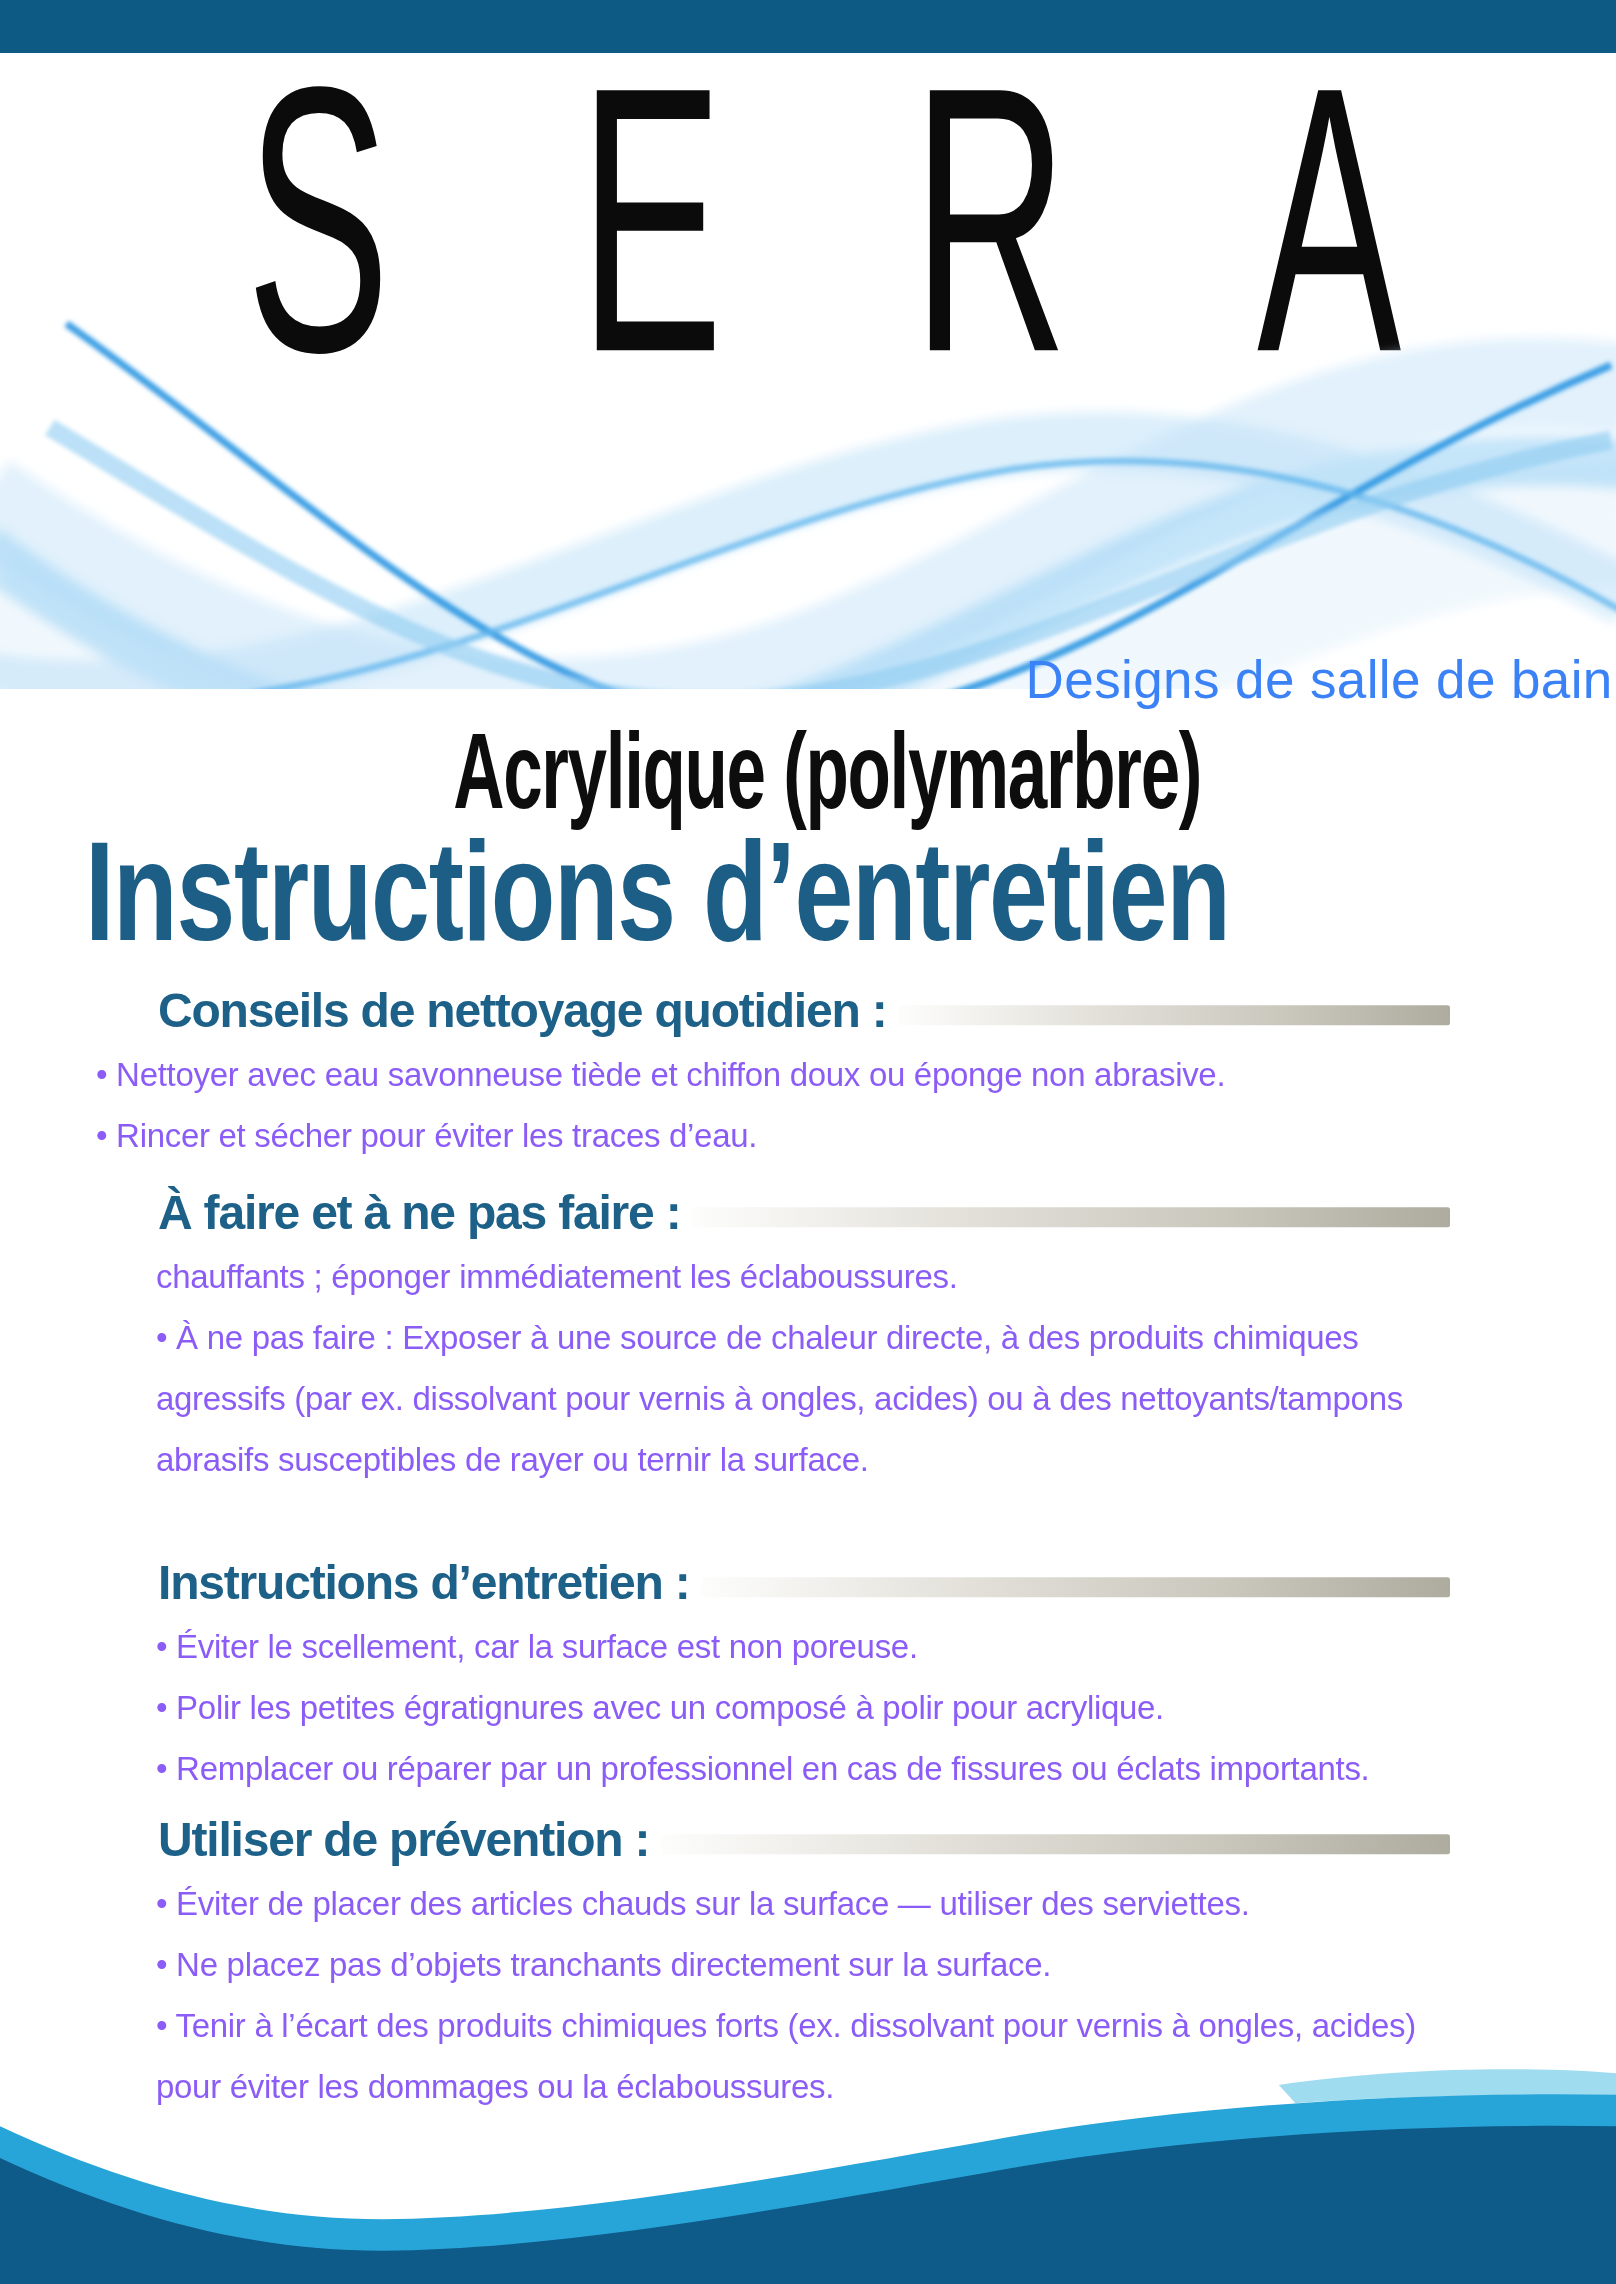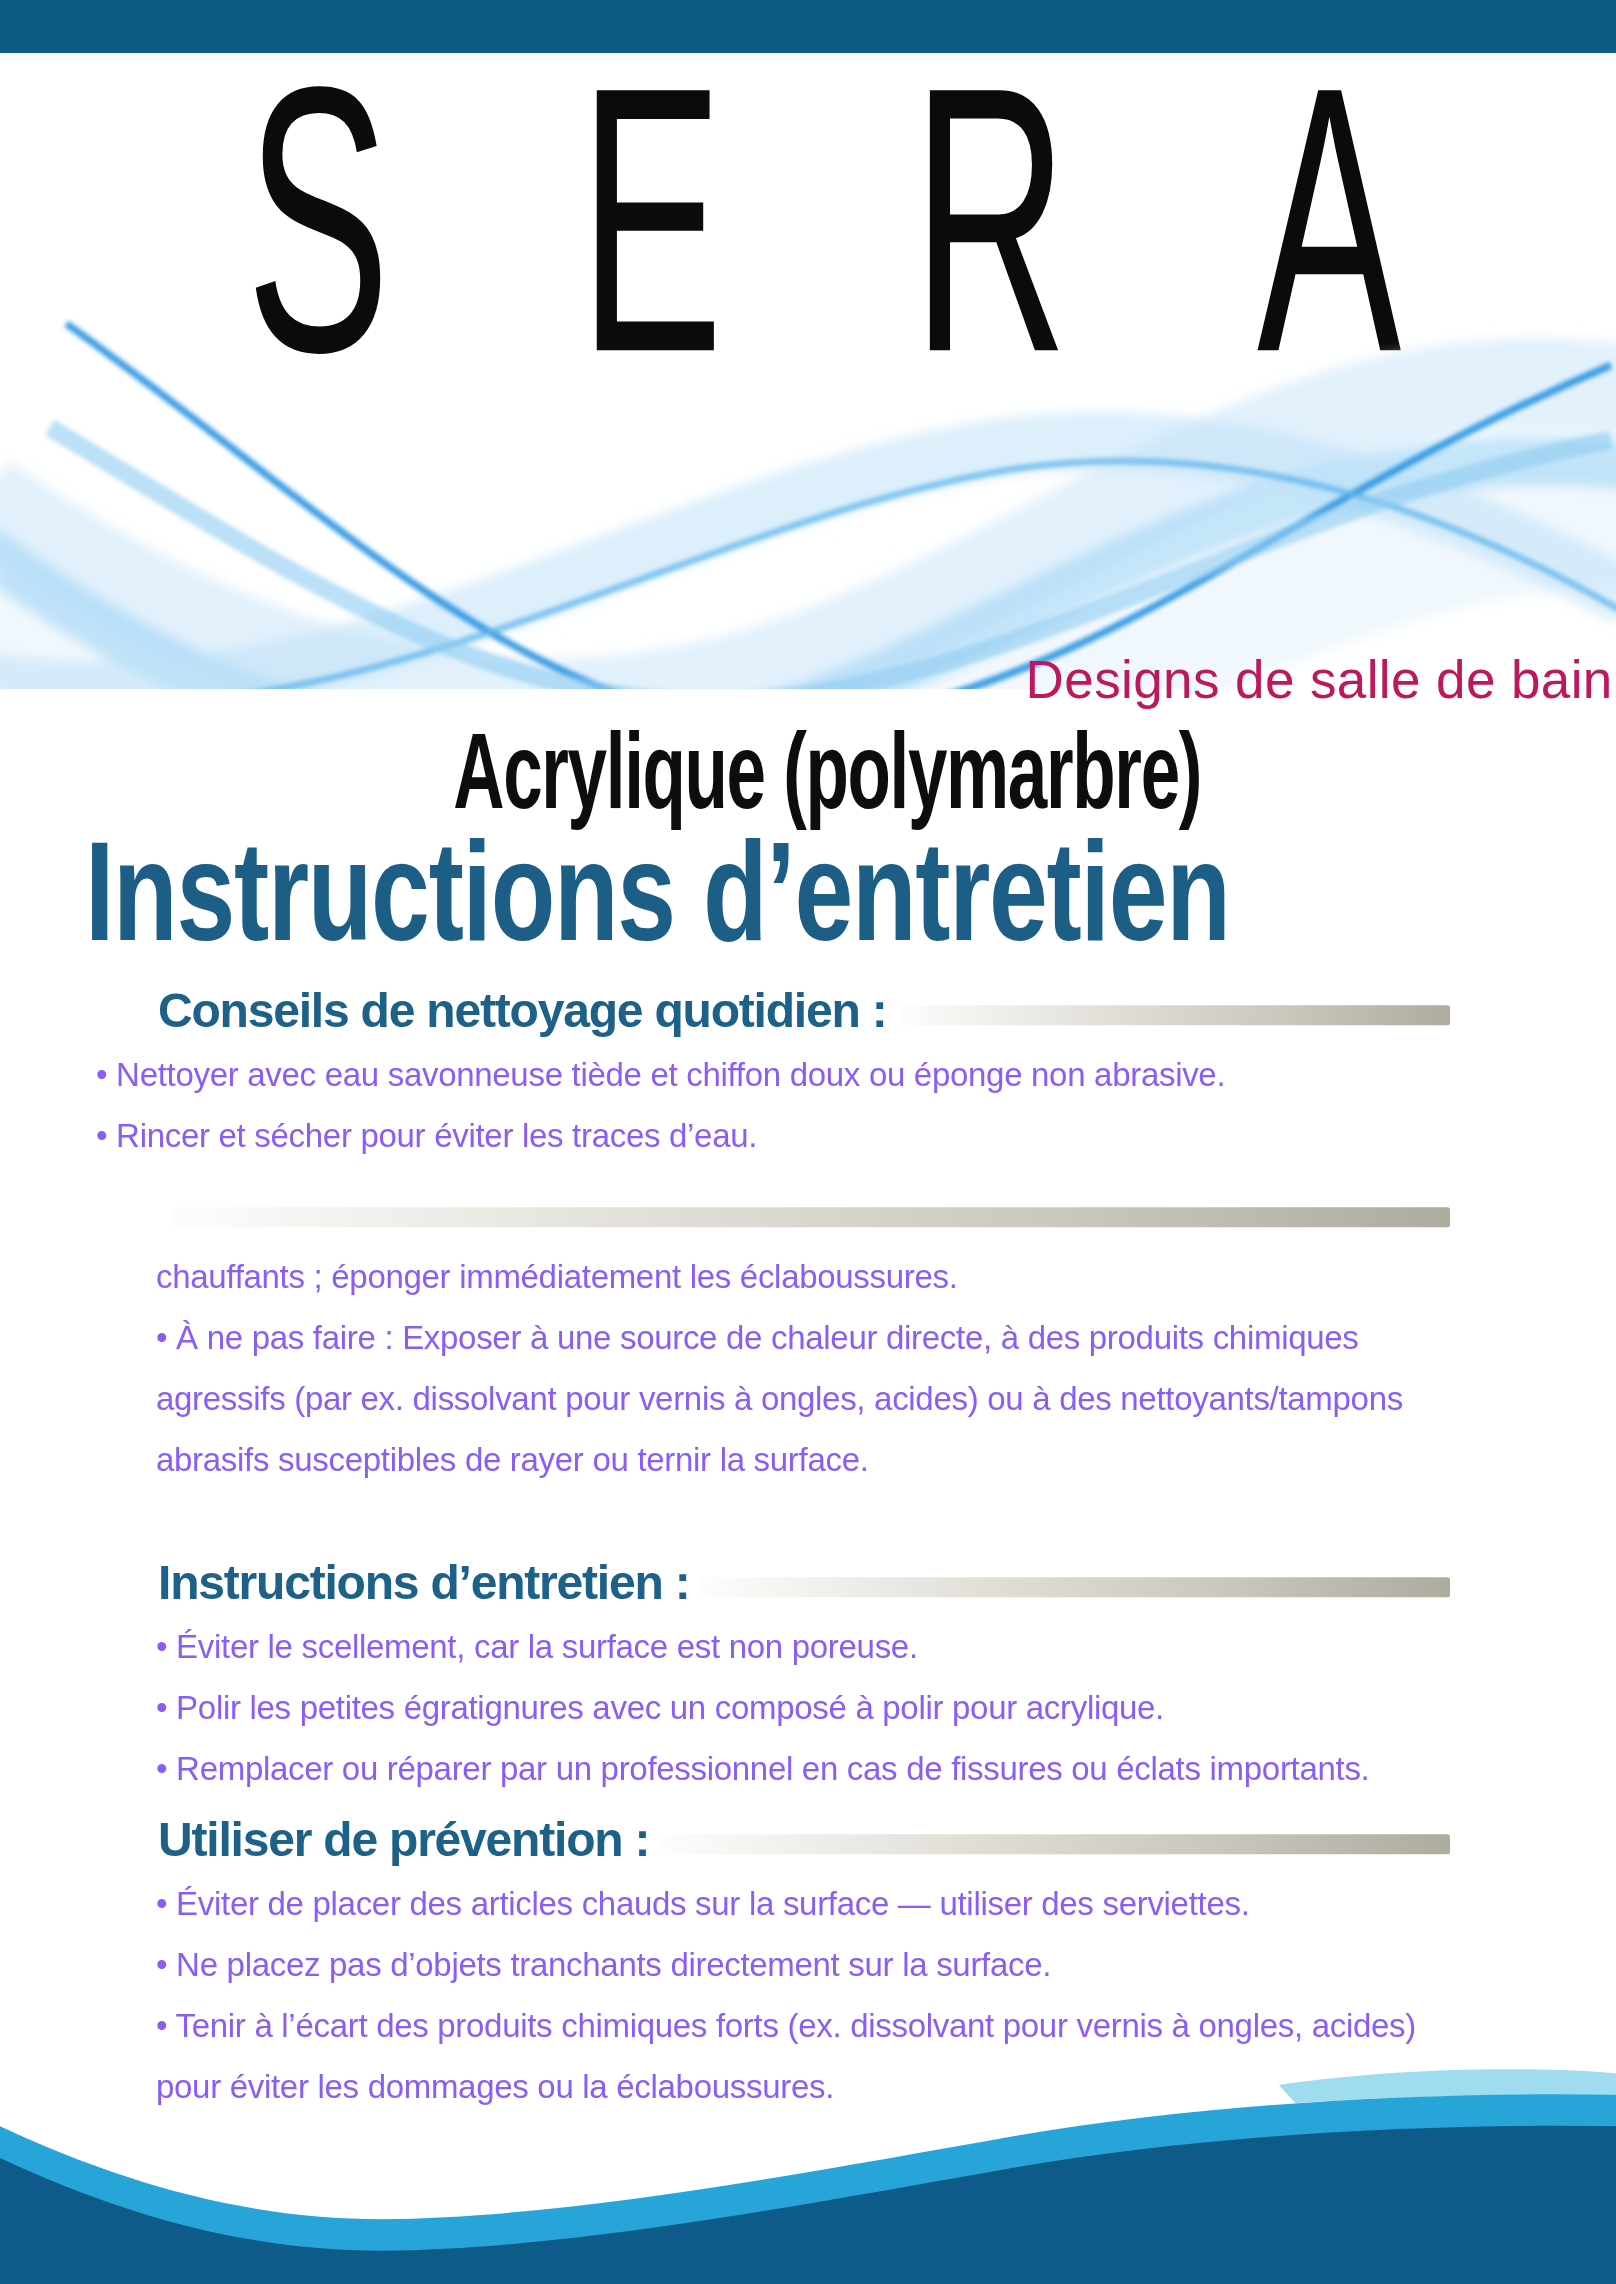--- a/index.html
+++ b/index.html
@@ -21,21 +21,21 @@
     position:absolute;left:246px;top:30px;
     font-size:216px;line-height:1;font-weight:400;color:#0b0b0b;
     letter-spacing:189px;white-space:nowrap;
     transform:scale(1,1.75);transform-origin:left top;
   }
   
   .wave-deco{position:absolute;left:0;top:249px;width:1616px;height:440px;}
   
   .tagline{
     position:absolute;right:3.3px;top:649px;
-    font-size:53px;color:#be185d;letter-spacing:0.4px;white-space:nowrap;
+    font-size:53px;color:#3b82f6;letter-spacing:0.4px;white-space:nowrap;
   }
   
   .material{
     position:absolute;left:50%;top:710px;
     transform:translateX(-48%) scale(0.78,1.18);transform-origin:center top;
     font-size:91px;font-weight:700;color:#0d0d0d;letter-spacing:-1.7px;white-space:nowrap;
   }
   
   .main-title{
     position:absolute;left:85px;top:821px;margin:0;
@@ -117,20 +117,21 @@
       <div class="sec-bar"></div>
     </div>
     <div class="bullets">
           <div class="line">• Nettoyer avec eau savonneuse tiède et chiffon doux ou éponge non abrasive.</div>
           <div class="line">• Rincer et sécher pour éviter les traces d’eau.</div>
         </div>
   </section>
 
   <section class="care-section sec-2">
     <div class="sec-head">
+      <h2 class="sec-title">À faire et à ne pas faire :</h2>
       <div class="sec-bar"></div>
     </div>
     <div class="bullets">
           <div class="line">chauffants ; éponger immédiatement les éclaboussures.</div>
           <div class="line">• À ne pas faire : Exposer à une source de chaleur directe, à des produits chimiques</div>
           <div class="line">agressifs (par ex. dissolvant pour vernis à ongles, acides) ou à des nettoyants/tampons</div>
           <div class="line">abrasifs susceptibles de rayer ou ternir la surface.</div>
         </div>
   </section>
 

